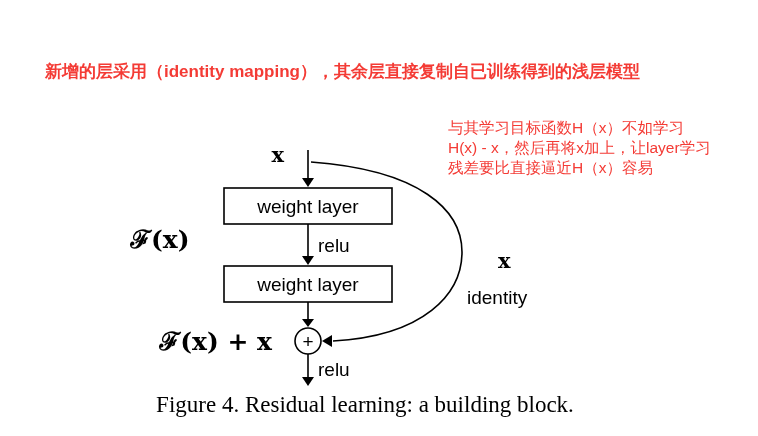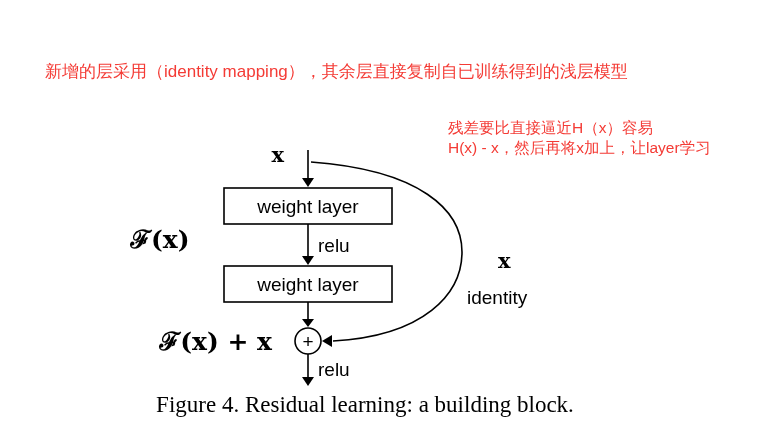--- a/index.html
+++ b/index.html
@@ -18,20 +18,21 @@
   .note {
     position: absolute;
     color: #f43b35;
     font-family: "Liberation Sans", sans-serif;
   }
   #top-note {
     left: 45px;
     top: 60px;
     font-size: 17px;
     white-space: nowrap;
+    font-weight: bold;
   }
   #side-note {
     left: 448px;
     top: 118px;
     width: 305px;
     font-size: 15.5px;
     line-height: 20px;
   }
   #diagram-svg {
     position: absolute;
@@ -74,22 +75,23 @@
   }
 </style>
 </head>
 <body>
 
 <div id="canvas">
 
   <div id="top-note" class="note">新增的层采用（identity mapping），其余层直接复制自已训练得到的浅层模型</div>
 
   <div id="side-note" class="note">
+    <div>与其学习目标函数H（x）不如学习</div>
+    <div>H(x) - x，然后再将x加上，让layer学习</div>
     <div>残差要比直接逼近H（x）容易</div>
-    <div>H(x) - x，然后再将x加上，让layer学习</div>
   </div>
 
   <svg id="diagram-svg" width="758" height="436" viewBox="0 0 758 436">
 
     <text class="lbl-math" font-size="21" x="284" y="162" text-anchor="end">x</text>
 
     <line class="wire" x1="308" y1="150" x2="308" y2="179"></line>
     <polygon class="head" points="302,178 314,178 308,187"></polygon>
 
     <rect class="box" x="224" y="188" width="168" height="36"></rect>

